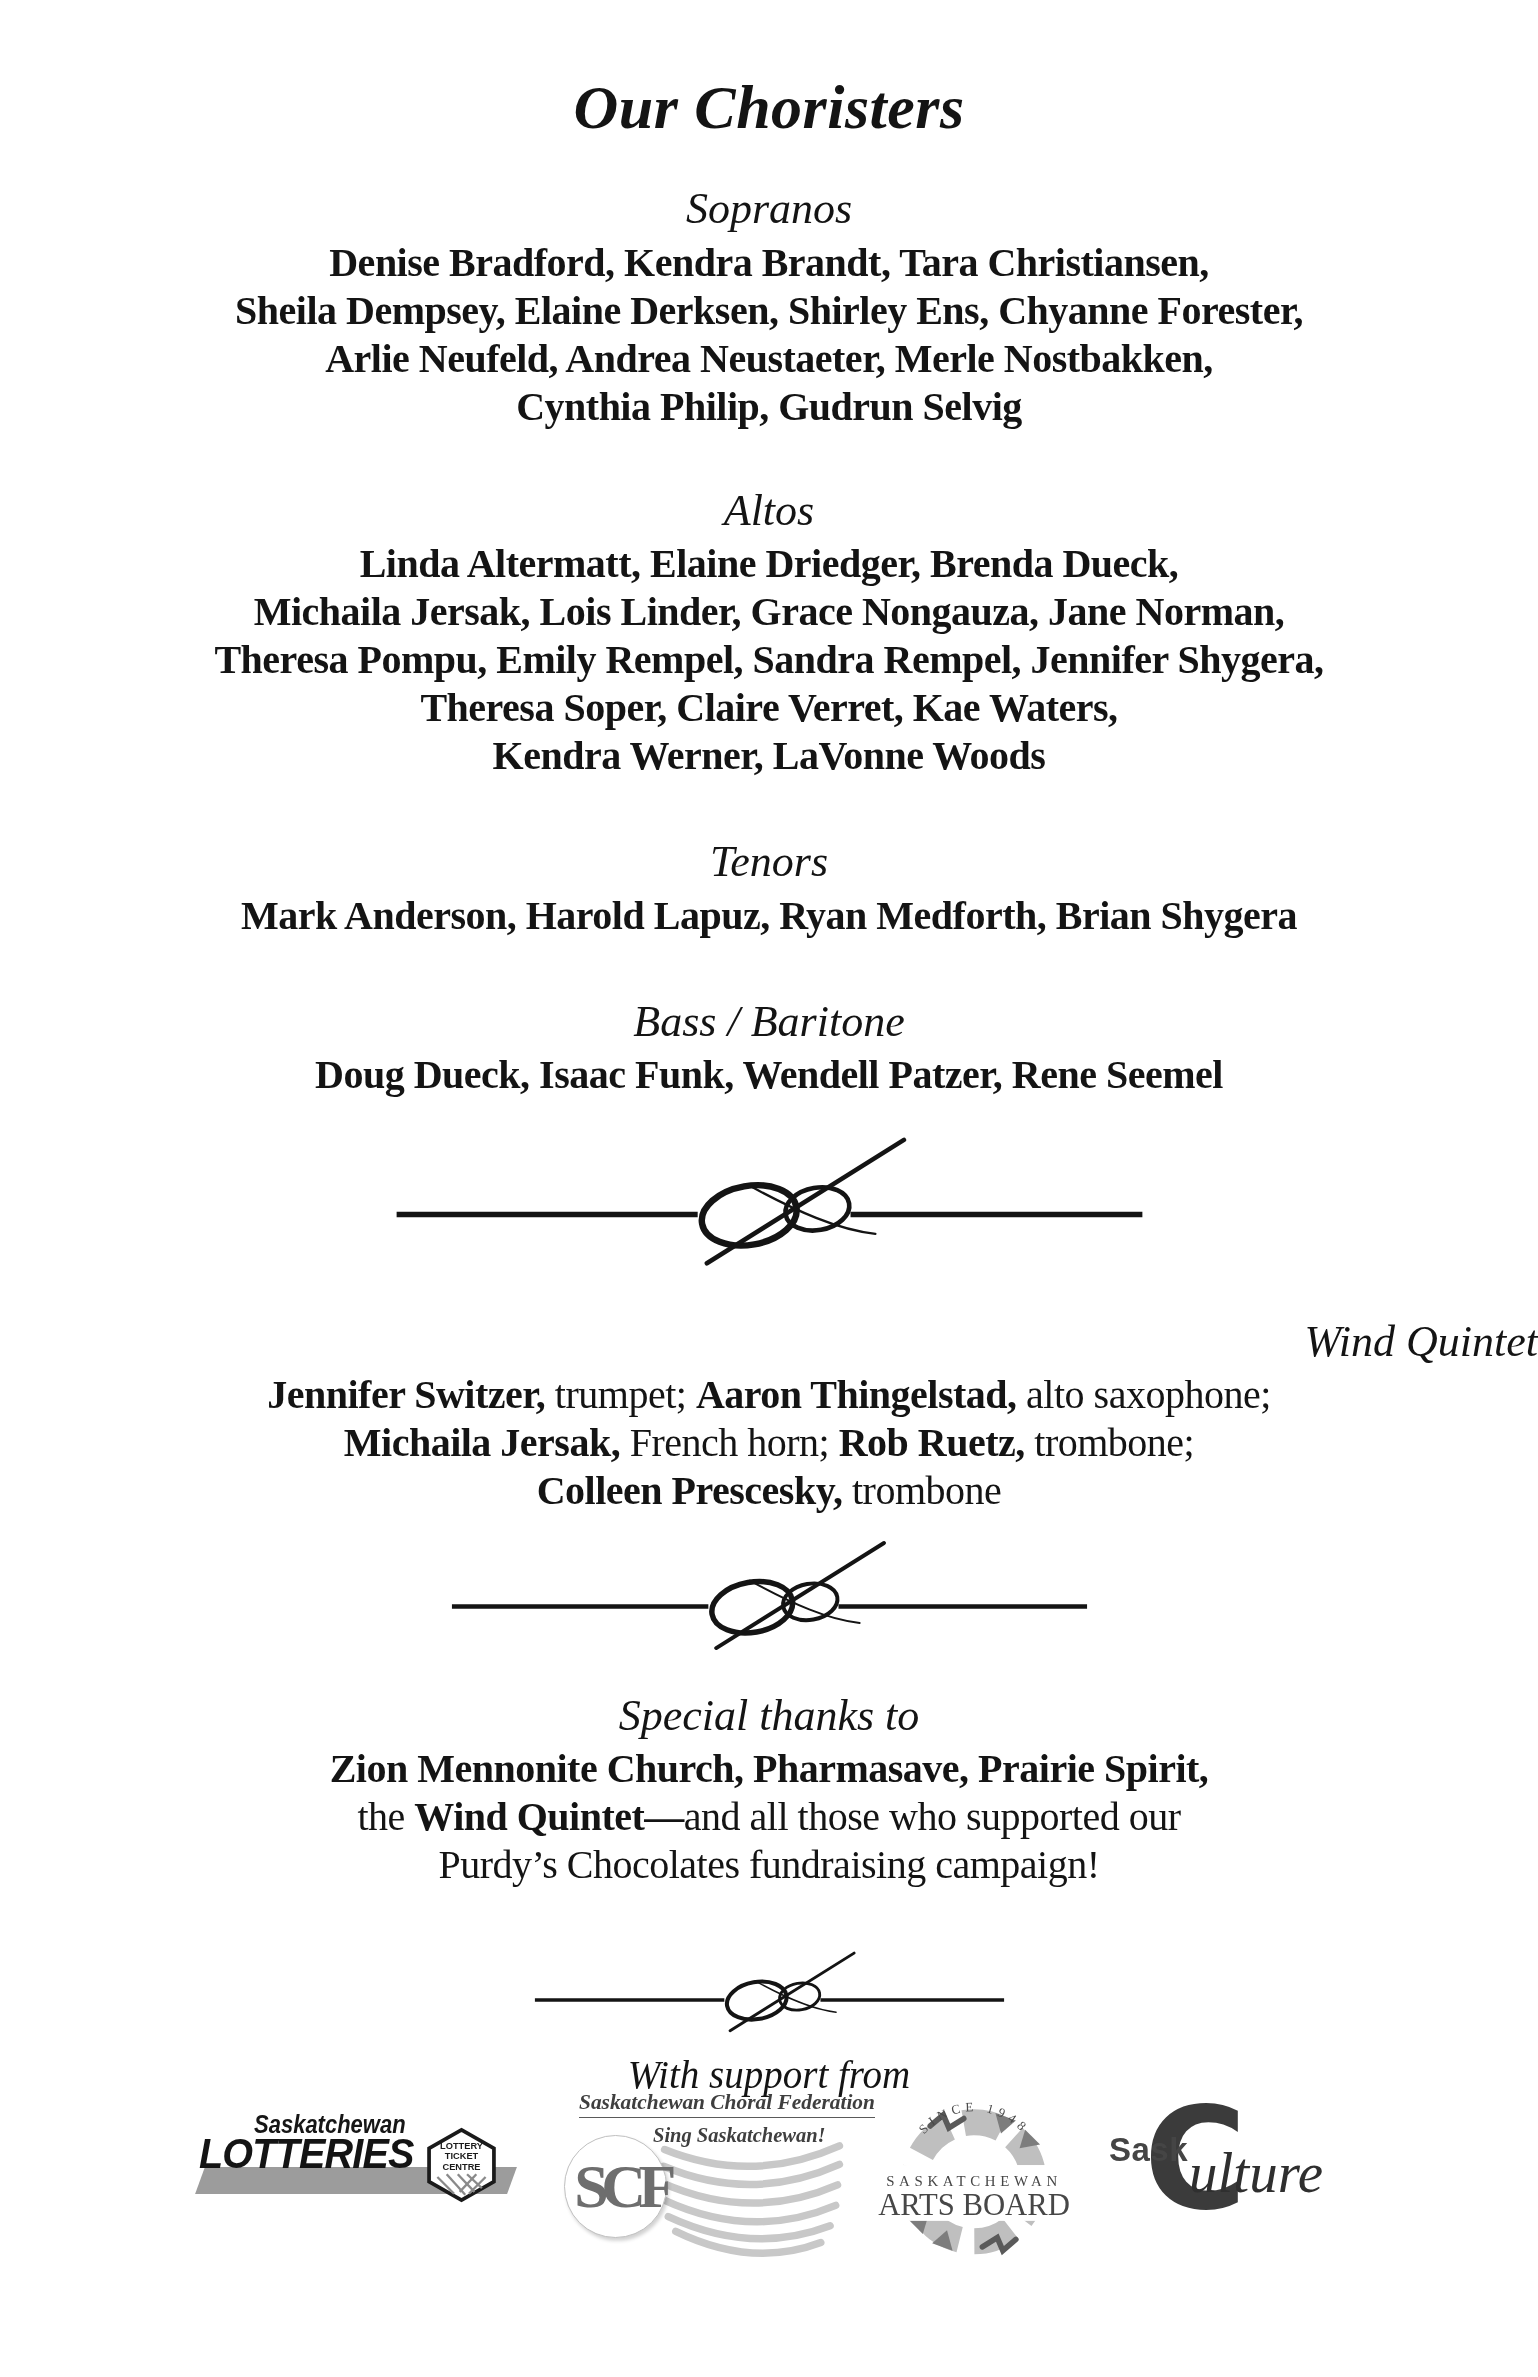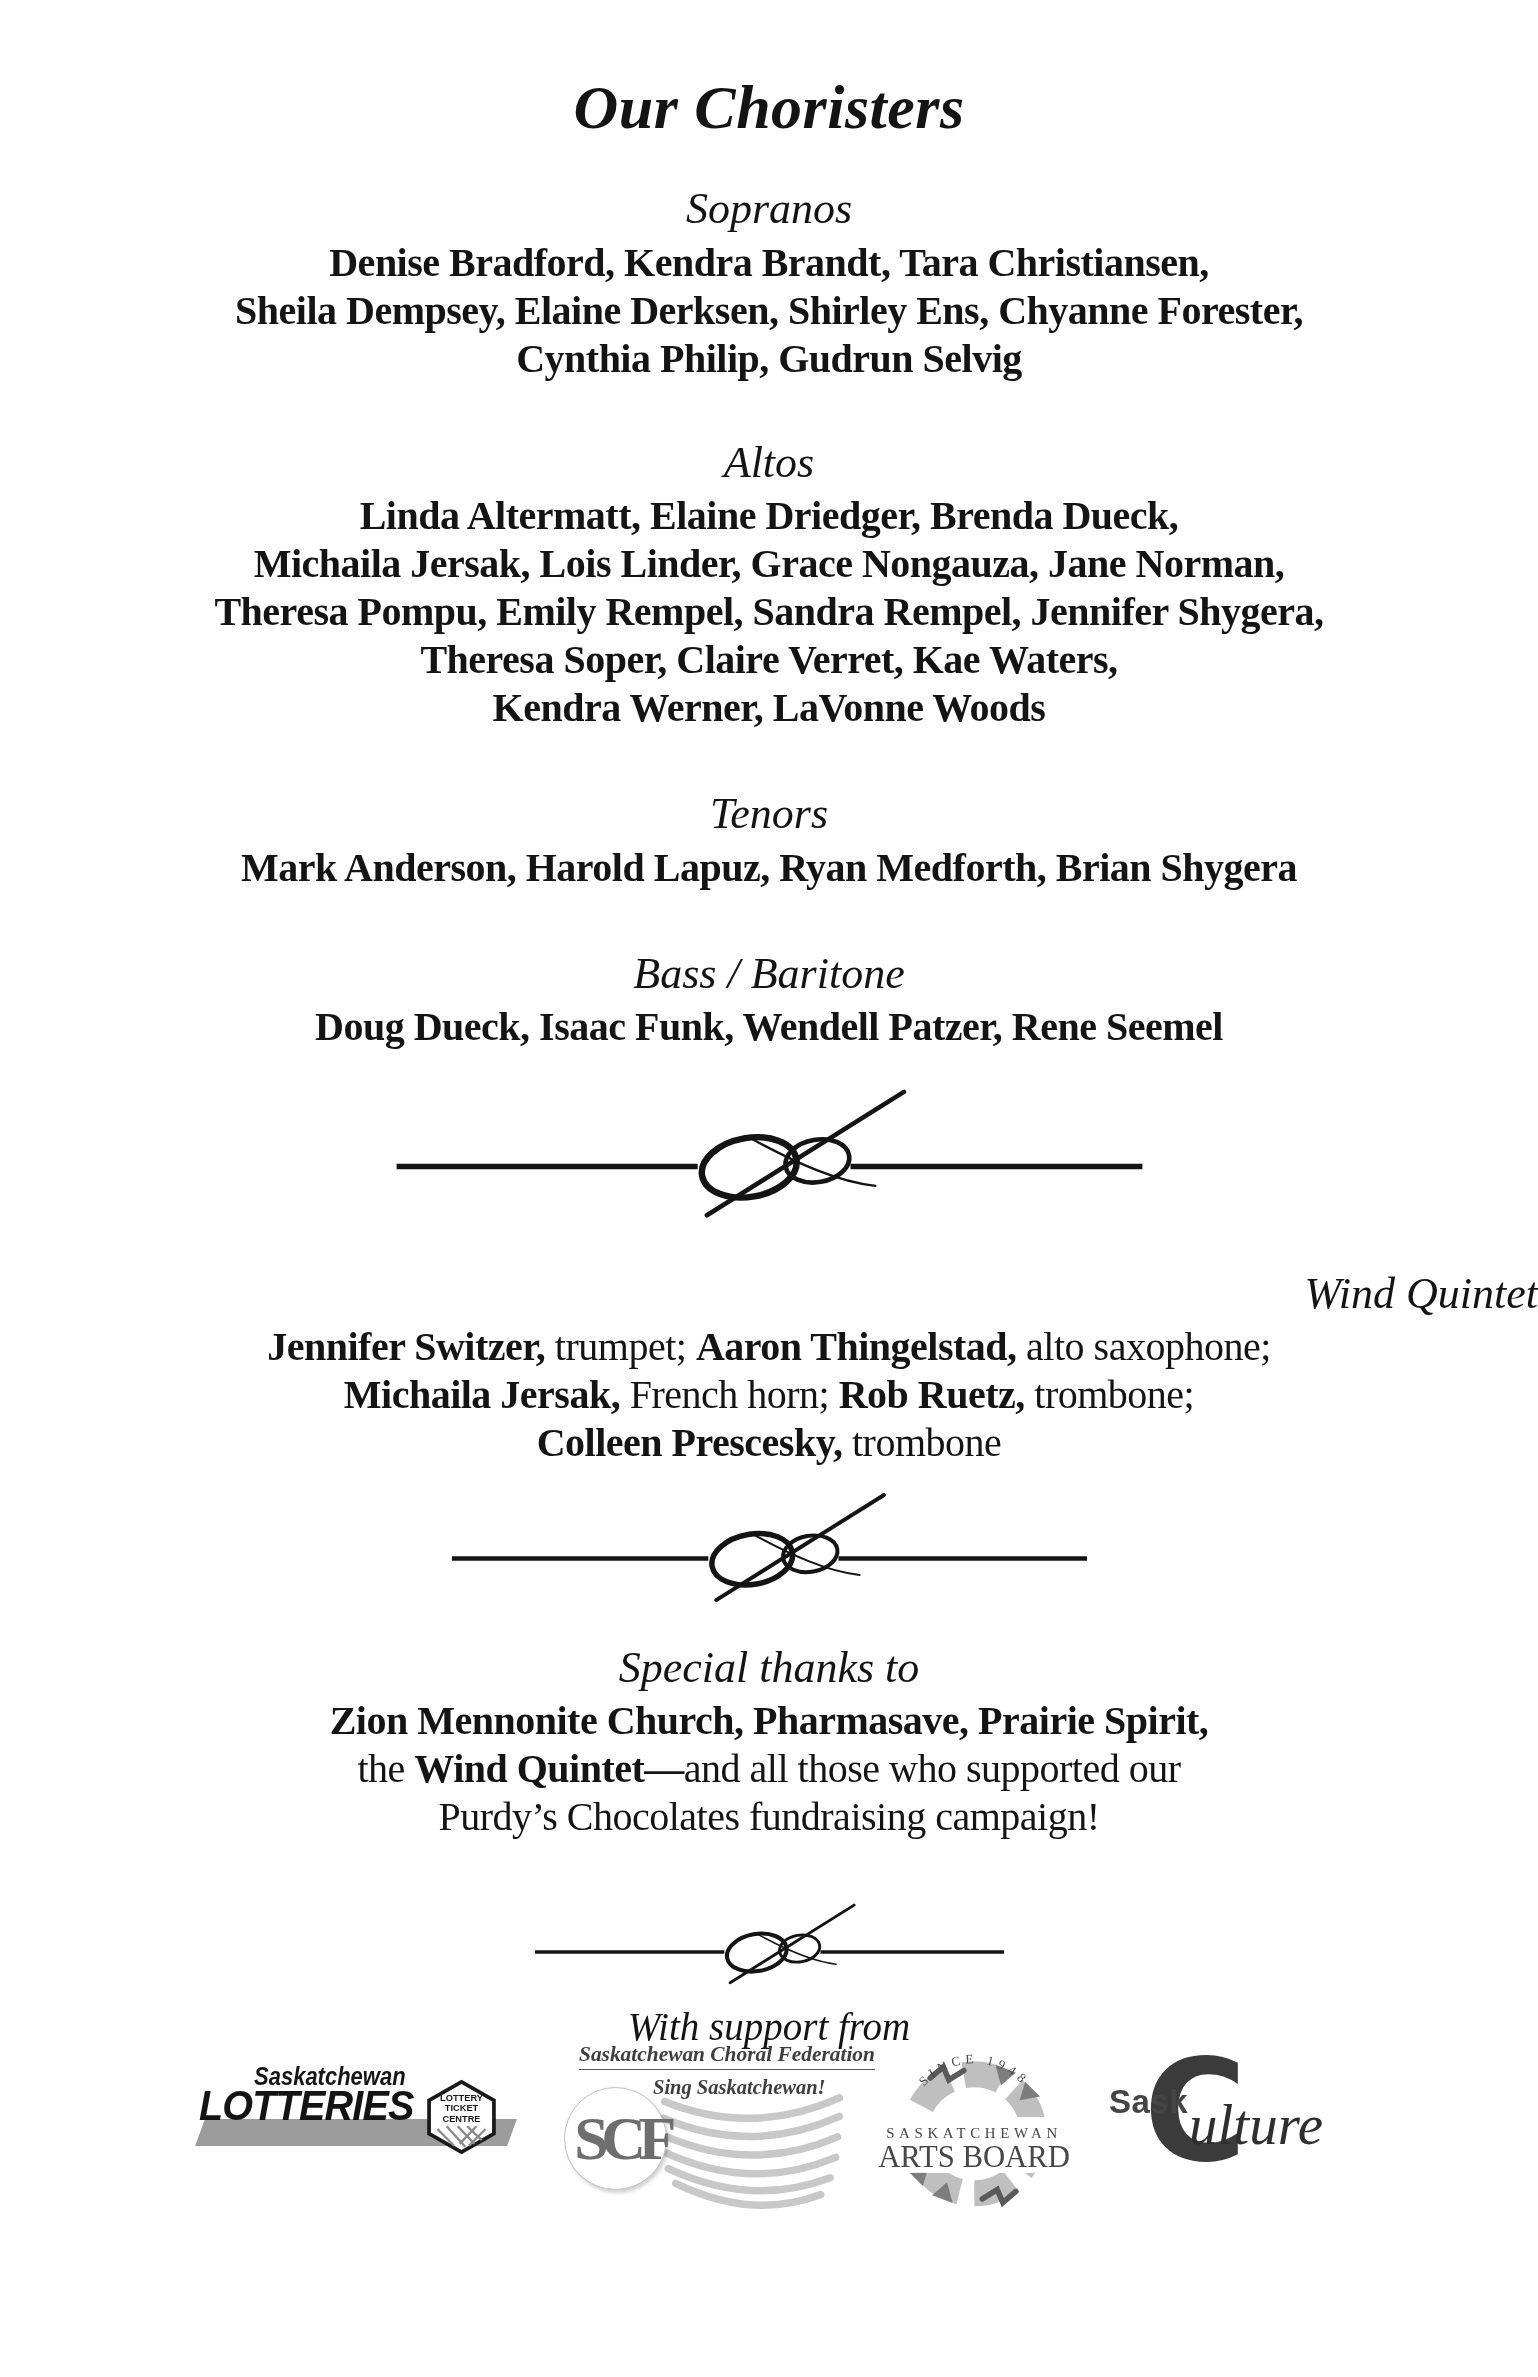--- a/index.html
+++ b/index.html
@@ -141,20 +141,21 @@
 <body>
 
 <div class="page">
 
   <h1 class="title">Our Choristers</h1>
 
   <h2 class="heading mt-sopranos">Sopranos</h2>
   <div class="names">
     <p>Denise Bradford, Kendra Brandt, Tara Christiansen,</p>
     <p>Sheila Dempsey, Elaine Derksen, Shirley Ens, Chyanne Forester,</p>
+    <p>Arlie Neufeld, Andrea Neustaeter, Merle Nostbakken,</p>
     <p>Cynthia Philip, Gudrun Selvig</p>
   </div>
 
   <h2 class="heading mt-altos">Altos</h2>
   <div class="names">
     <p>Linda Altermatt, Elaine Driedger, Brenda Dueck,</p>
     <p>Michaila Jersak, Lois Linder, Grace Nongauza, Jane Norman,</p>
     <p>Theresa Pompu, Emily Rempel, Sandra Rempel, Jennifer Shygera,</p>
     <p>Theresa Soper, Claire Verret, Kae Waters,</p>
     <p>Kendra Werner, LaVonne Woods</p>

